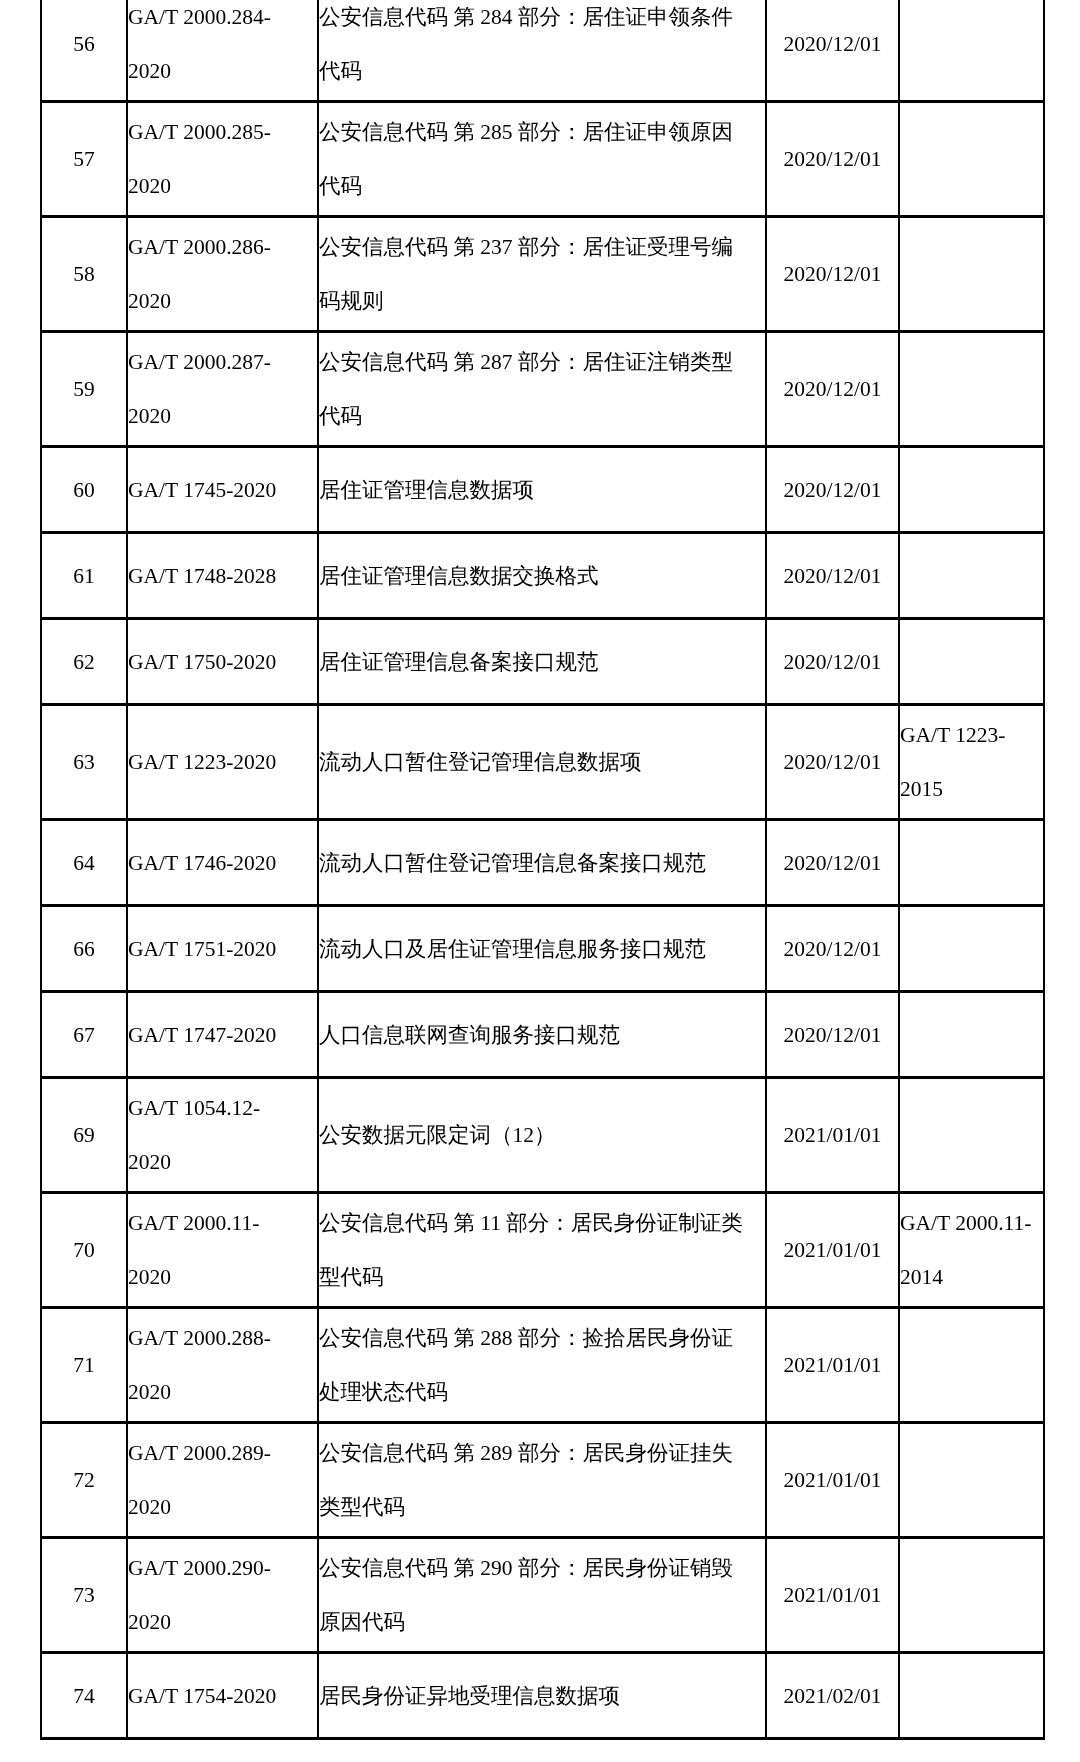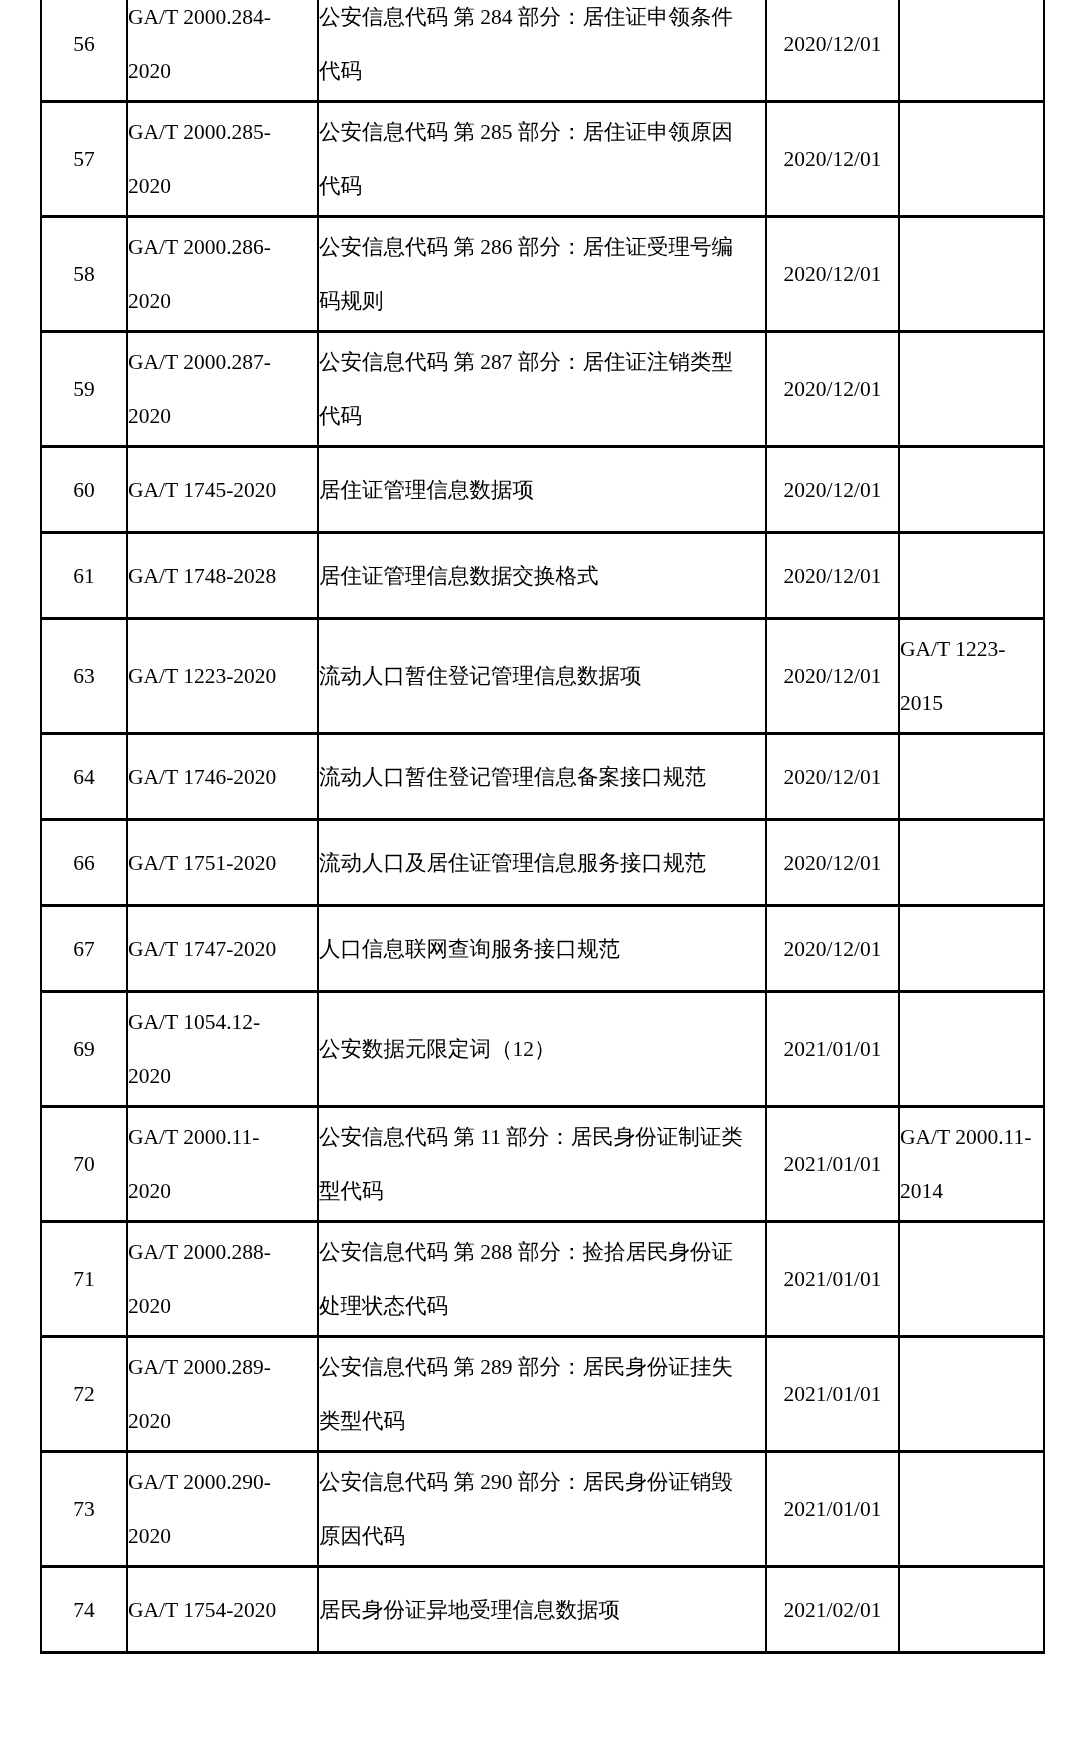--- a/index.html
+++ b/index.html
@@ -73,21 +73,21 @@
 2020</td>
           <td class="c-name">公安信息代码 第 285 部分：居住证申领原因
 代码</td>
           <td class="c-date">2020/12/01</td>
           <td class="c-rep"></td>
         </tr>
         <tr class="row-tall">
           <td class="c-no">58</td>
           <td class="c-code">GA/T 2000.286-
 2020</td>
-          <td class="c-name">公安信息代码 第 286 部分：居住证受理号编
+          <td class="c-name">公安信息代码 第 237 部分：居住证受理号编
 码规则</td>
           <td class="c-date">2020/12/01</td>
           <td class="c-rep"></td>
         </tr>
         <tr class="row-tall">
           <td class="c-no">59</td>
           <td class="c-code">GA/T 2000.287-
 2020</td>
           <td class="c-name">公安信息代码 第 287 部分：居住证注销类型
 代码</td>
@@ -98,20 +98,27 @@
           <td class="c-no">60</td>
           <td class="c-code">GA/T 1745-2020</td>
           <td class="c-name">居住证管理信息数据项</td>
           <td class="c-date">2020/12/01</td>
           <td class="c-rep"></td>
         </tr>
         <tr class="row-short">
           <td class="c-no">61</td>
           <td class="c-code">GA/T 1748-2028</td>
           <td class="c-name">居住证管理信息数据交换格式</td>
+          <td class="c-date">2020/12/01</td>
+          <td class="c-rep"></td>
+        </tr>
+        <tr class="row-short">
+          <td class="c-no">62</td>
+          <td class="c-code">GA/T 1750-2020</td>
+          <td class="c-name">居住证管理信息备案接口规范</td>
           <td class="c-date">2020/12/01</td>
           <td class="c-rep"></td>
         </tr>
         <tr class="row-tall">
           <td class="c-no">63</td>
           <td class="c-code">GA/T 1223-2020</td>
           <td class="c-name">流动人口暂住登记管理信息数据项</td>
           <td class="c-date">2020/12/01</td>
           <td class="c-rep">GA/T 1223-
 2015</td>

